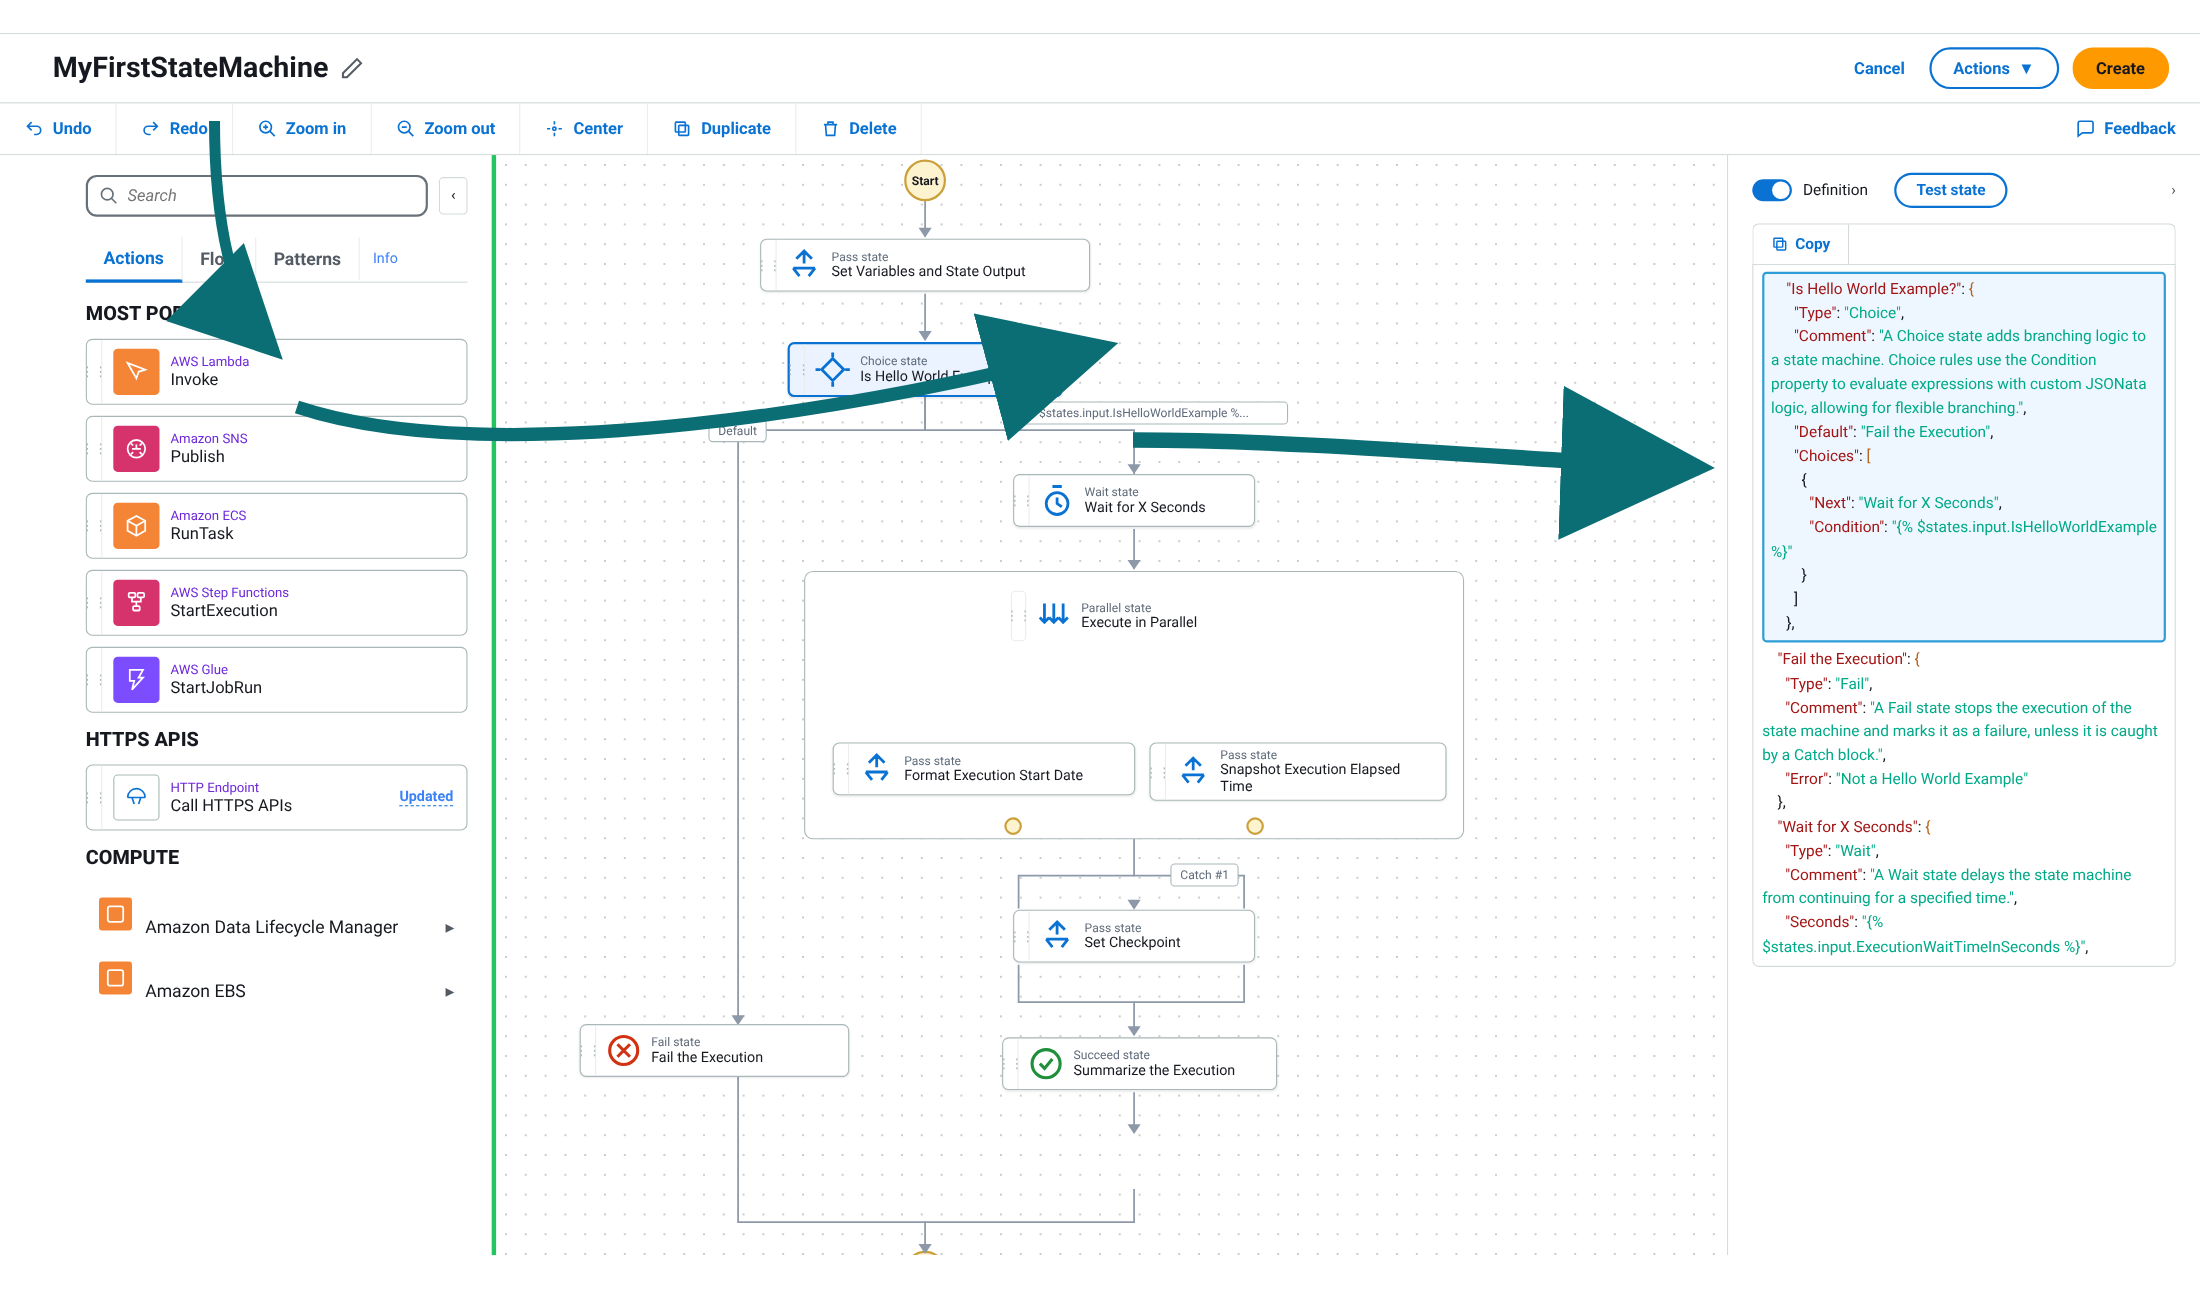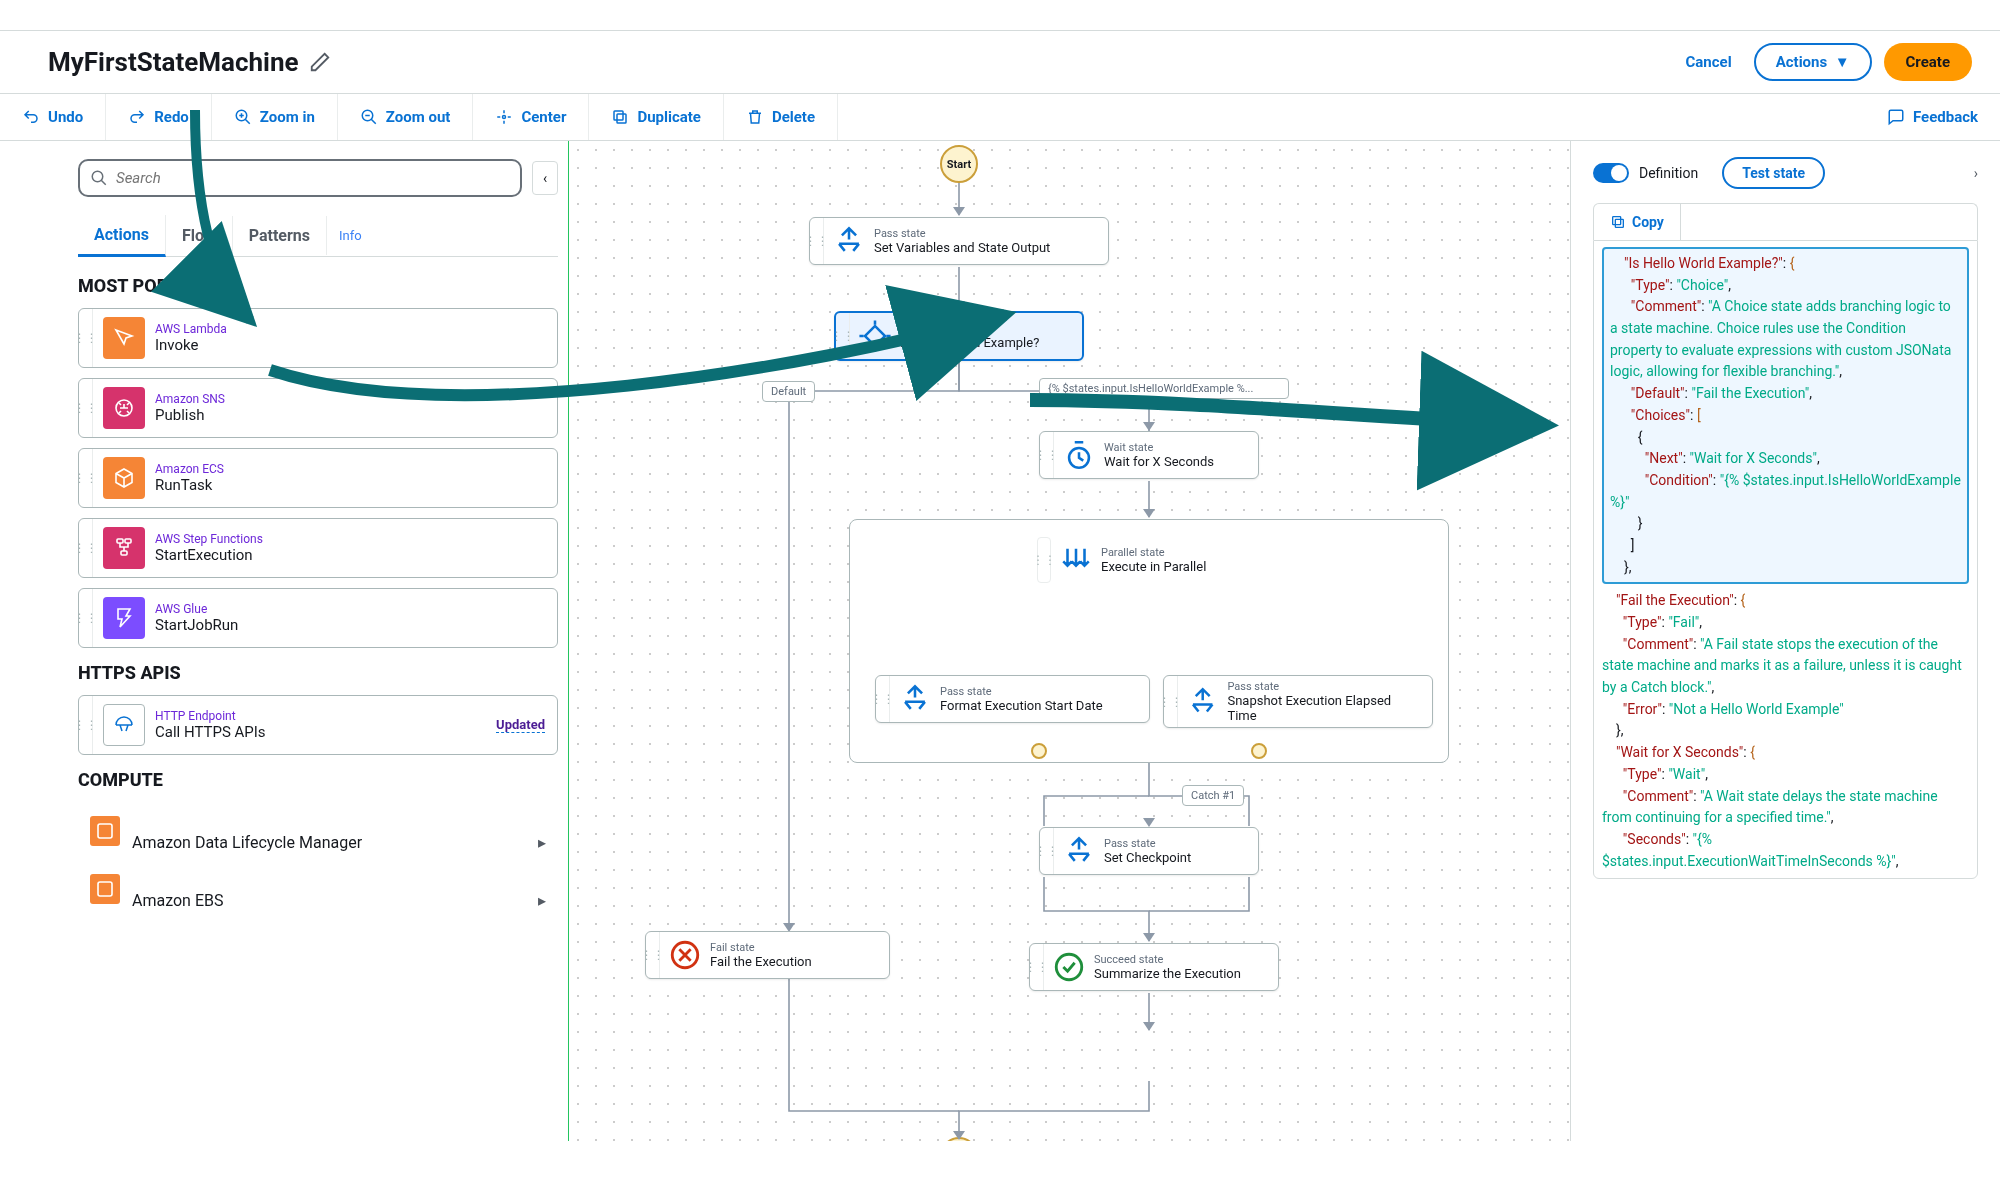--- a/index.html
+++ b/index.html
@@ -16,40 +16,40 @@
 .hsp{flex:1}
 .btn{border-radius:22px;padding:8px 20px;font-weight:700;font-size:15px;cursor:pointer;border:2px solid transparent;display:inline-flex;align-items:center}
 .link{color:#0972d3;background:none}
 .outline{color:#0972d3;border-color:#0972d3;background:#fff}
 .primary{background:#ff9900;color:#16191f}
 .tbar{display:flex;border-bottom:1px solid #d5dbdb}
 .tbar>div{display:flex;align-items:center;padding:14px 22px;color:#0972d3;font-weight:700;font-size:15px;border-right:1px solid #eaeded;cursor:pointer}
 .tbar>div svg{width:18px;height:18px;margin-right:8px}
 .tbar .push{margin-left:auto;border-right:none}
 .main{display:flex;height:1000px}
-.sidebar{width:569px;border-right:1px solid #22c55e;padding:18px 10px 0 78px;overflow:hidden}
+.sidebar{width:451px;border-right:4px solid #22c55e;padding:18px 22px 0 78px;overflow:hidden}
 .srow{display:flex;align-items:center;margin-bottom:18px}
 .search{flex:1;border:2px solid #687078;border-radius:10px;padding:8px 10px;display:flex;align-items:center;color:#687078;font-style:italic}
 .search svg{width:18px;height:18px;margin-right:8px}
 .search input{border:none;outline:none;font-style:italic;font-size:15px;flex:1}
 .collapse{border:1px solid #d5dbdb;border-radius:4px;width:26px;height:34px;display:flex;align-items:center;justify-content:center;margin-left:10px;cursor:pointer}
 .tabs{display:flex;align-items:center;border-bottom:1px solid #d5dbdb;margin-bottom:18px}
 .tab{padding:10px 16px;font-size:16px;font-weight:700;color:#545b64;cursor:pointer;border-right:1px solid #eaeded}
 .tab.on{color:#0972d3;border-bottom:3px solid #0972d3;margin-bottom:-1px}
 .info{color:#3b82f6;font-size:13px;margin-left:12px}
 .lbl{font-size:18px;font-weight:800;margin:14px 0 12px}
 .card{display:flex;align-items:center;border:1px solid #aab7b8;border-radius:6px;margin-bottom:10px;cursor:grab;background:#fff}
 .grip{width:14px;height:58px;border-right:1px solid #eaeded;display:flex;align-items:center;justify-content:center;color:#aab7b8;font-size:12px}
 .ic{width:42px;height:42px;border-radius:4px;margin:8px 10px;display:flex;align-items:center;justify-content:center;color:#fff;flex-shrink:0}
 .ic svg{width:24px;height:24px}
 .ic.sq{width:30px;height:30px;border-radius:3px;margin:6px 12px}
 .ctxt{padding:6px 0}
 .ctxt .t1{font-size:12px;color:#6d28d9}
 .ctxt .t2{font-size:15px;font-weight:400}
-.upd{margin-left:auto;margin-right:12px;color:#4c1d95;font-size:13px;font-weight:700;border-bottom:1px dashed #0972d3}
+.upd{margin-left:auto;margin-right:12px;color:#3b82f6;font-size:13px;font-weight:700;border-bottom:1px dashed #0972d3}
 .row{display:flex;align-items:flex-end;padding:8px 0;font-size:16px}
 .row .chev{margin-left:auto;color:#545b64;margin-right:12px}
 .canvas{flex:1;background-image:radial-gradient(circle,#ccc 1px,transparent 1px);background-size:18px 18px;position:relative;overflow:hidden}
 .right{width:430px;border-left:1px solid #d5dbdb;padding:16px 22px;overflow:hidden}
 .rtitle{font-size:22px;font-weight:800;margin-bottom:10px}
 .rctrl{display:flex;align-items:center;margin-bottom:14px}
 .tgl{width:36px;height:20px;background:#0972d3;border-radius:10px;position:relative;margin-right:10px;cursor:pointer}
 .tgl::after{content:"";position:absolute;right:2px;top:2px;width:16px;height:16px;background:#fff;border-radius:50%}
 .rbtn{border:2px solid #0972d3;color:#0972d3;border-radius:20px;padding:6px 18px;font-weight:700;margin-left:24px;cursor:pointer}
 .rchev{margin-left:auto;color:#545b64;cursor:pointer}
@@ -311,21 +311,21 @@
             <path d="M12 4V1M12 23v-3M4 12H1M23 12h-3"></path>
           </svg>
         </div>
         <div class="ntxt">
           <div class="nst">Choice state</div>
           <div class="nnm">Is Hello World Example?</div>
         </div>
       </div>
 
    <div class="pill" style="left:193px;top:240px">Default</div>
-   <div class="pill" style="left:470px;top:237px;width:250px">{% $states.input.IsHelloWorldExample %...</div>
+   <div class="pill" style="left:470px;top:224px;width:250px">{% $states.input.IsHelloWorldExample %...</div>
 
    <div class="node" style="left:470px;top:290px;width:220px">
         <div class="grip">⋮⋮</div>
         <div class="nic">
           <svg viewBox="0 0 24 24" fill="none" stroke="currentColor" stroke-width="1.8">
             <circle cx="12" cy="14" r="7"></circle>
             <path d="M12 10v4l3 2M9 3h6"></path>
           </svg>
         </div>
         <div class="ntxt">

